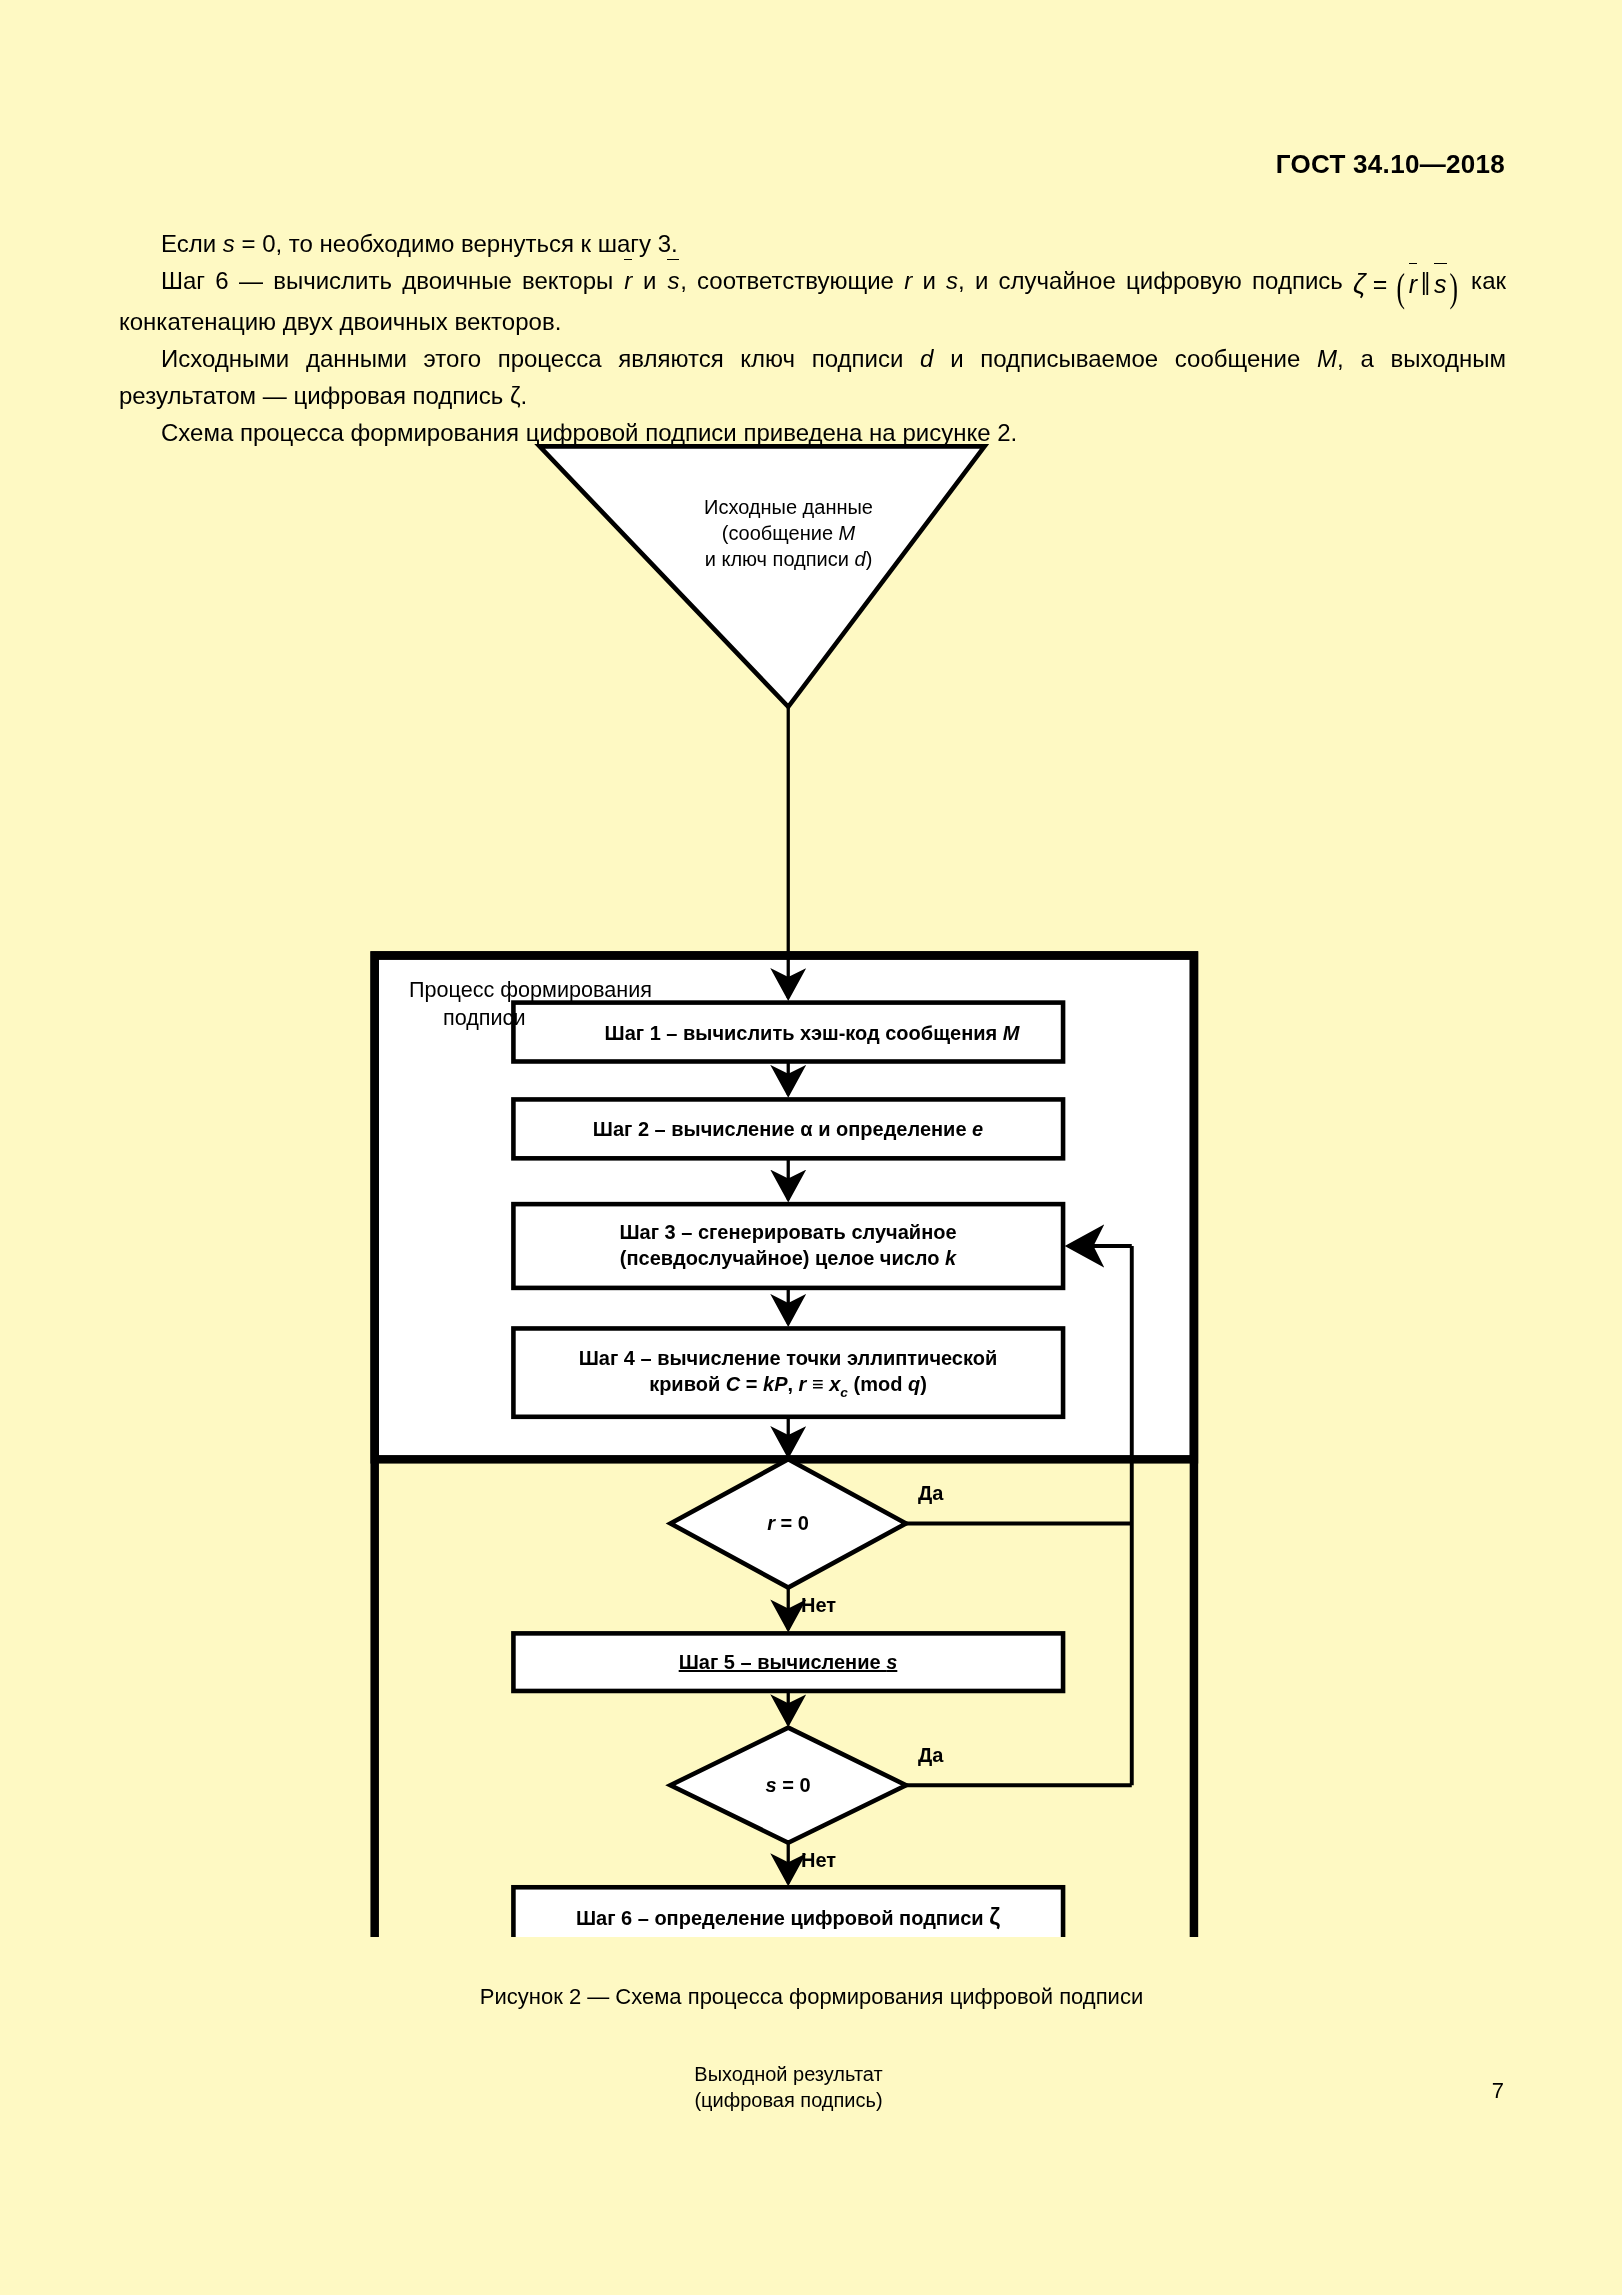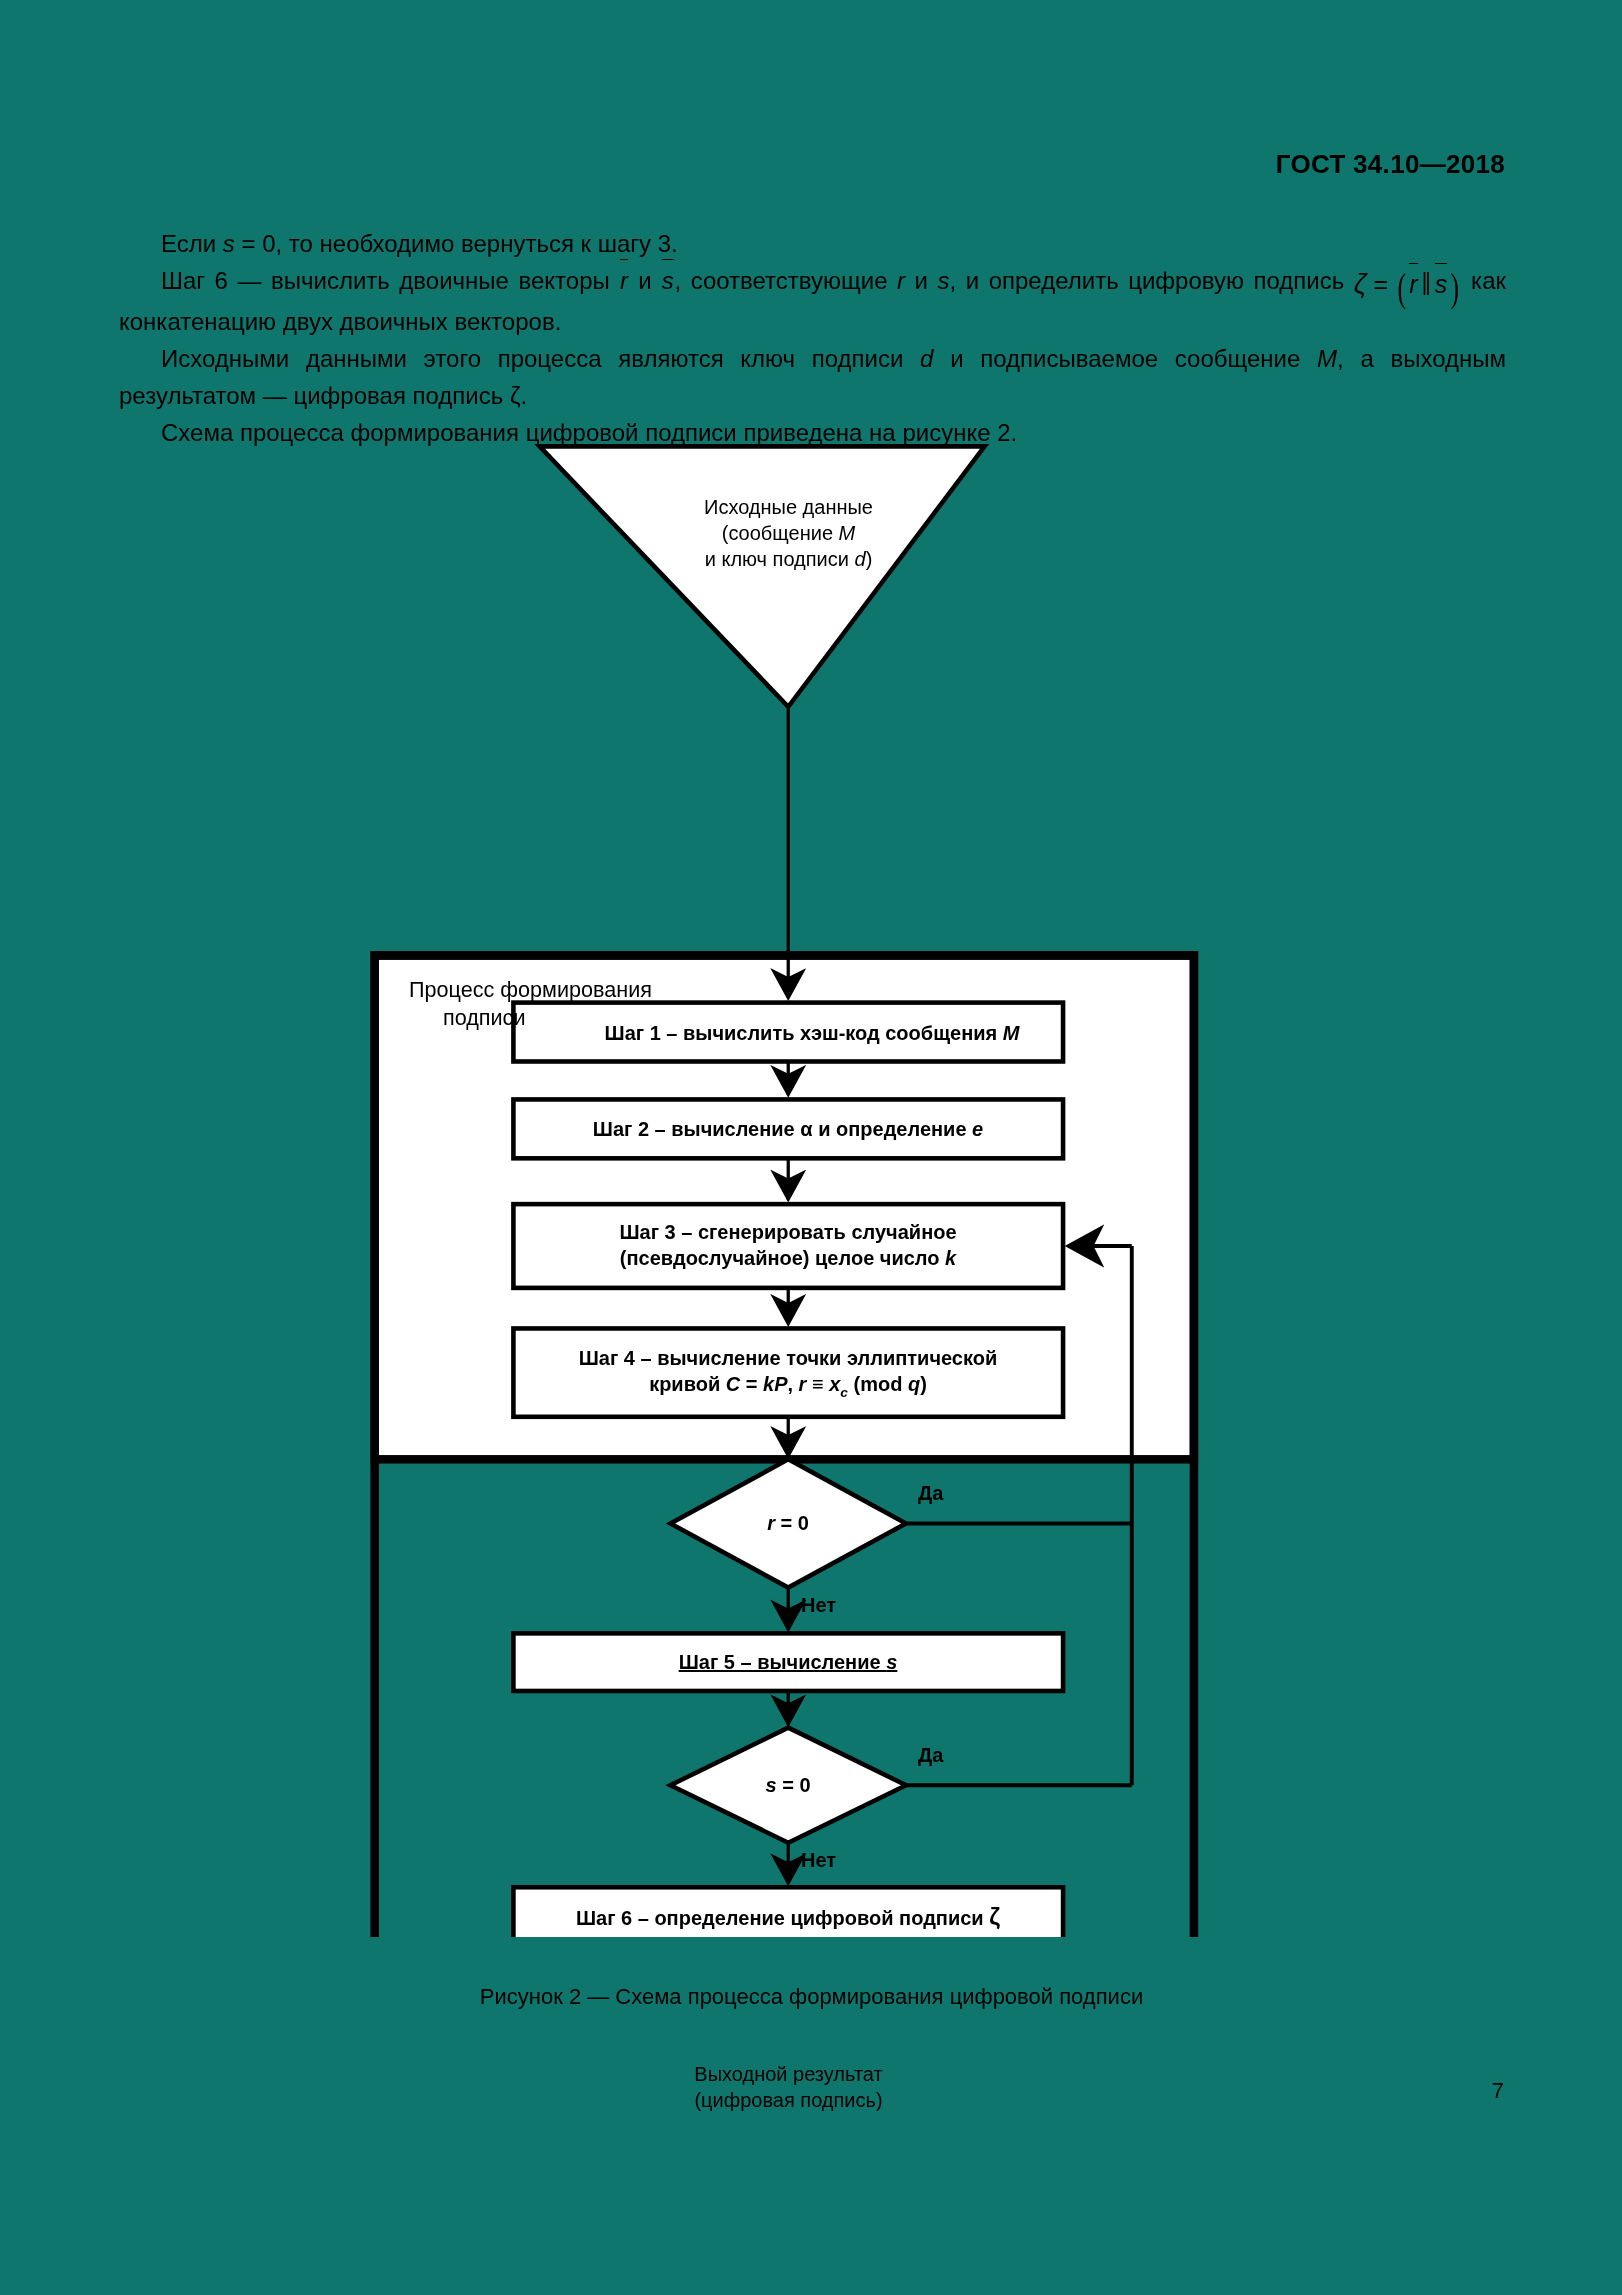--- a/index.html
+++ b/index.html
@@ -9,21 +9,21 @@
     background: #ffffff;
   }
   body {
     font-family: "Liberation Sans", sans-serif;
     color: #000000;
   }
   .page {
     position: relative;
     width: 1623px;
     height: 2295px;
-    background: #0f766e;
+    background: #fef9c3;
     overflow: hidden;
   }
 
   
   .header {
     position: absolute;
     top: 149px;
     right: 118px;
     font-size: 26px;
     font-weight: bold;
@@ -129,21 +129,21 @@
 <body>
 
 <div class="page">
 
   <div class="header">ГОСТ 34.10—2018</div>
 
   <div class="body-text">
 
     <p><span class="indent"></span><span>Если </span><span class="it">s</span><span> = 0, то необходимо вернуться к шагу 3.</span></p>
 
-    <p><span class="indent"></span><span>Шаг 6 — вычислить двоичные векторы </span><span class="it ovl">r</span><span> и </span><span class="it ovl">s</span><span>, соответствующие </span><span class="it">r</span><span> и </span><span class="it">s</span><span>, и определить цифровую подпись </span><span class="formula"><span class="zeta">ζ</span>
+    <p><span class="indent"></span><span>Шаг 6 — вычислить двоичные векторы </span><span class="it ovl">r</span><span> и </span><span class="it ovl">s</span><span>, соответствующие </span><span class="it">r</span><span> и </span><span class="it">s</span><span>, и случайное цифровую подпись </span><span class="formula"><span class="zeta">ζ</span>
         <span style="font-style:normal">=</span>
         <span class="bigparen">(</span><span class="ovl">r</span><span class="dbar">‖</span><span class="ovl">s</span><span class="bigparen">)</span></span><span> как конкатенацию двух двоичных векторов.</span></p>
 
     <p><span class="indent"></span><span>Исходными данными этого процесса являются ключ подписи </span><span class="it">d</span><span> и подписываемое сообщение </span><span class="it">M</span><span>, а выходным результатом — цифровая подпись </span><span>ζ</span><span>.</span></p>
 
     <p><span class="indent"></span><span>Схема процесса формирования цифровой подписи приведена на рисунке 2.</span></p>
   </div>
 
   <div class="figure">
 

